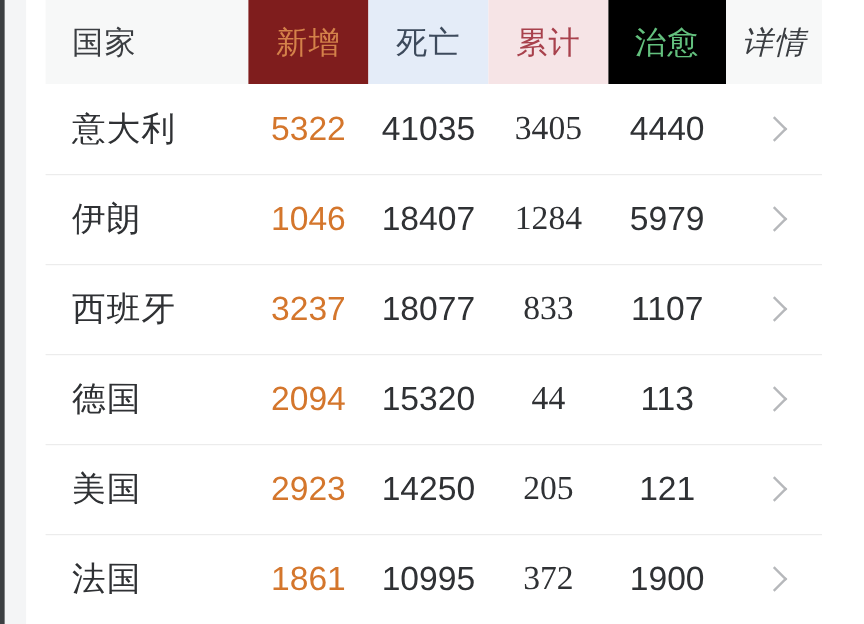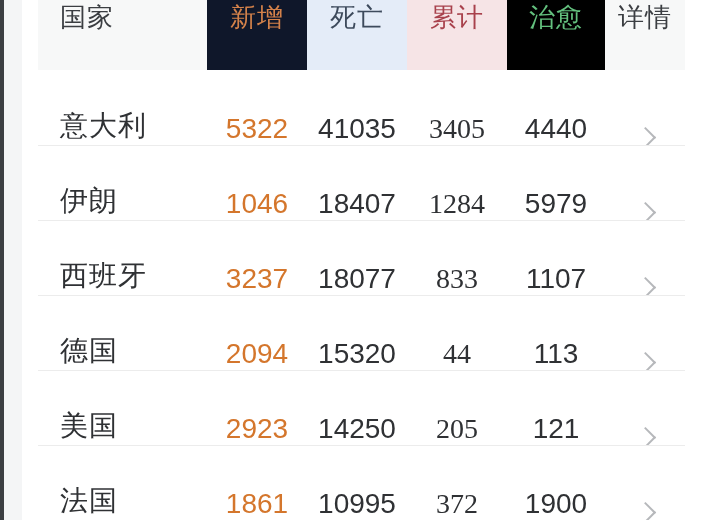--- a/index.html
+++ b/index.html
@@ -68,35 +68,36 @@
   }
 
   
   .hdr {
     display: flex;
     height: 70px;
     width: 647px;
   }
   .hdr-cell {
     display: flex;
+    align-items: center;
     justify-content: center;
     font-size: 26px;
     letter-spacing: 1px;
     box-sizing: border-box;
   }
   .hdr-country {
     width: 169px;
     justify-content: flex-start;
     padding-left: 22px;
     background: #f7f8f8;
     color: #3b3e42;
   }
   .hdr-new {
     width: 100px;
-    background: #0f172a;
+    background: #7f1d1d;
     color: #d4824a;
     font-family: Liberation Serif, serif;
   }
   .hdr-total {
     width: 100px;
     background: #f6e4e6;
     color: #a8414c;
   }
   .hdr-death {
     width: 100px;
@@ -105,32 +106,33 @@
   }
   .hdr-cured {
     width: 98px;
     background: #000000;
     color: #63c07e;
   }
   .hdr-detail {
     width: 80px;
     background: #f7f8f8;
     color: #3b3e42;
+    font-style: italic;
   }
 
   
   .rows {
     width: 647px;
     background: #ffffff;
   }
   .row {
     display: flex;
     height: 75px;
     width: 647px;
-    align-items: flex-end;
+    align-items: center;
     position: relative;
     background: #ffffff;
   }
   .row + .row::before {
     content: "";
     position: absolute;
     left: 0;
     top: 0;
     width: 647px;
     height: 1px;

